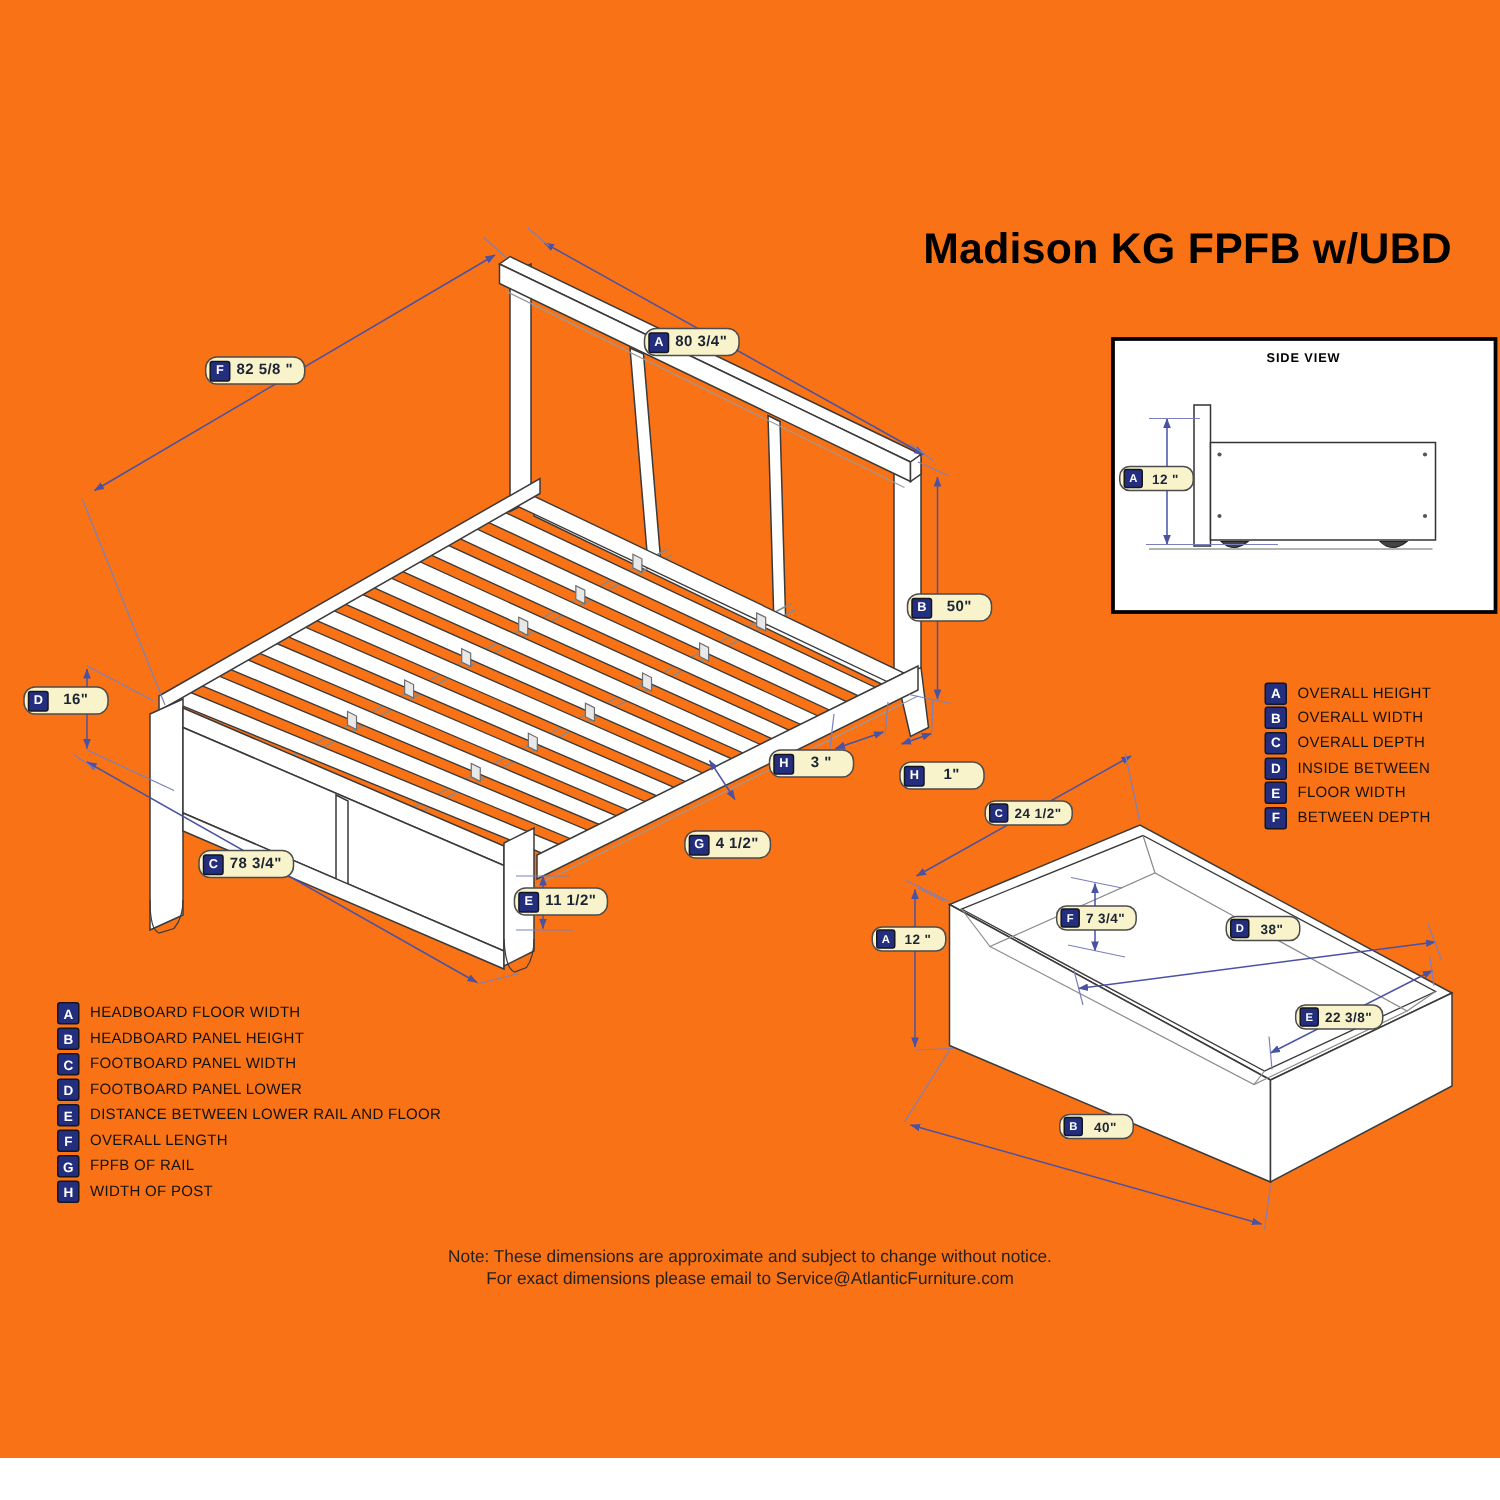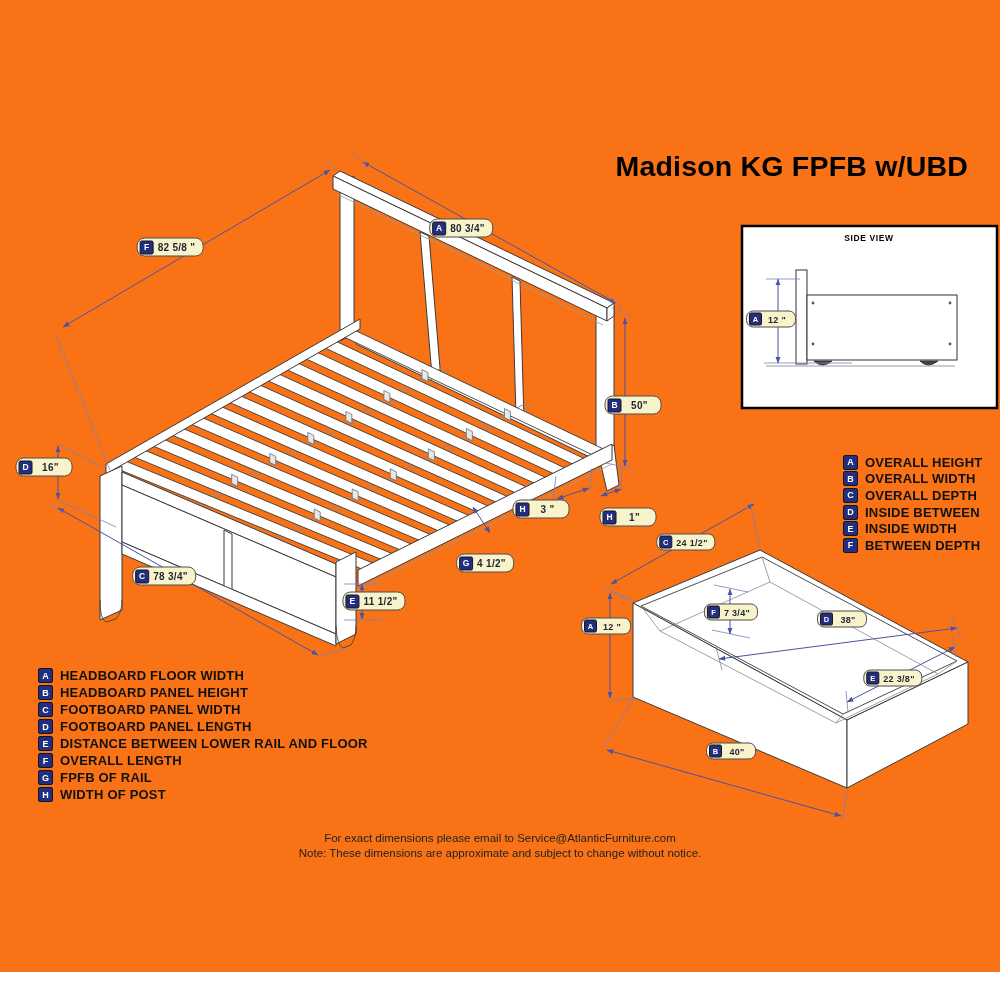--- a/index.html
+++ b/index.html
@@ -24,21 +24,21 @@
         font-size:11.5px;color:#222;line-height:15px;width:620px;z-index:4;}
   
   .legend{position:absolute;z-index:4;}
   #legend-left{left:38px;top:667px;}
   #legend-right{left:843px;top:454px;}
   .legend-row{display:flex;align-items:center;gap:7px;height:17px;}
   #legend-right .legend-row{height:16.6px;}
   .legend-row .badge{background:#242e7e;color:#fff;width:13px;height:13px;display:inline-flex;
         align-items:center;justify-content:center;font-size:9px;font-weight:bold;border-radius:2px;
         border:1px solid #15151f;flex:0 0 auto;}
-  .legend-row .txt{font-size:13px;font-weight:bold;color:#111;letter-spacing:.2px;white-space:nowrap;}
+  .legend-row .txt{font-size:10px;font-weight:normal;color:#111;letter-spacing:.2px;white-space:nowrap;}
   
   #sv-title{position:absolute;left:869px;top:233px;transform:translateX(-50%);font-size:8.5px;
         font-weight:bold;color:#000;letter-spacing:.6px;z-index:4;text-align:right;}
 </style>
 </head>
 <body>
 
 <div id="stage">
 
   <svg id="drawing" width="1000" height="1000" viewBox="0 0 1000 1000">
@@ -273,21 +273,21 @@
       <div class="legend-row">
         <span class="badge">B</span>
         <span class="txt">HEADBOARD PANEL HEIGHT</span>
       </div>
       <div class="legend-row">
         <span class="badge">C</span>
         <span class="txt">FOOTBOARD PANEL WIDTH</span>
       </div>
       <div class="legend-row">
         <span class="badge">D</span>
-        <span class="txt">FOOTBOARD PANEL LENGTH</span>
+        <span class="txt">FOOTBOARD PANEL LOWER</span>
       </div>
       <div class="legend-row">
         <span class="badge">E</span>
         <span class="txt">DISTANCE BETWEEN LOWER RAIL AND FLOOR</span>
       </div>
       <div class="legend-row">
         <span class="badge">F</span>
         <span class="txt">OVERALL LENGTH</span>
       </div>
       <div class="legend-row">
@@ -311,25 +311,25 @@
       <div class="legend-row">
         <span class="badge">C</span>
         <span class="txt">OVERALL DEPTH</span>
       </div>
       <div class="legend-row">
         <span class="badge">D</span>
         <span class="txt">INSIDE BETWEEN</span>
       </div>
       <div class="legend-row">
         <span class="badge">E</span>
-        <span class="txt">INSIDE WIDTH</span>
+        <span class="txt">FLOOR WIDTH</span>
       </div>
       <div class="legend-row">
         <span class="badge">F</span>
         <span class="txt">BETWEEN DEPTH</span>
       </div>
     </div>
 
   <div id="note">
+    <div>Note:  These dimensions are approximate and subject to change without notice.</div>
     <div>For exact dimensions please email to Service@AtlanticFurniture.com</div>
-    <div>Note:  These dimensions are approximate and subject to change without notice.</div>
   </div>
 </div>
 
 </body></html>

